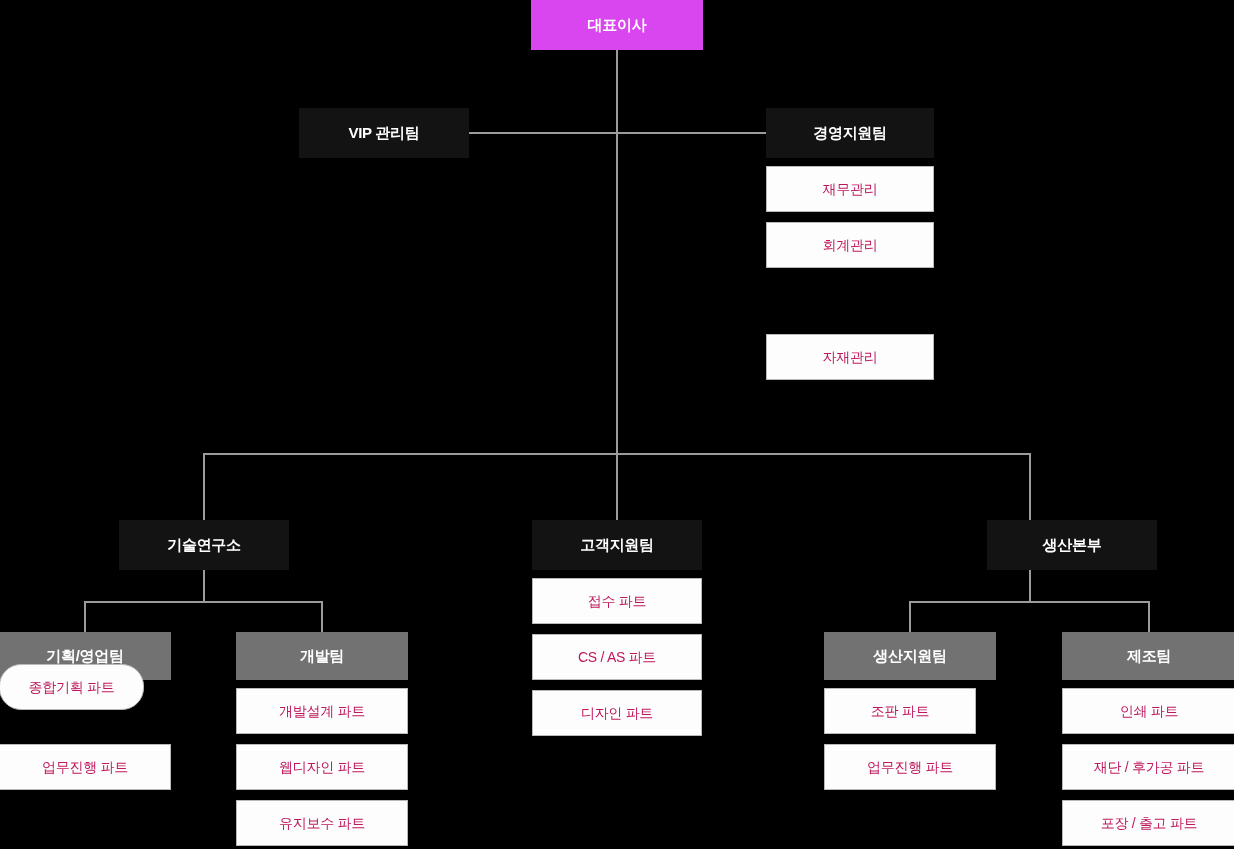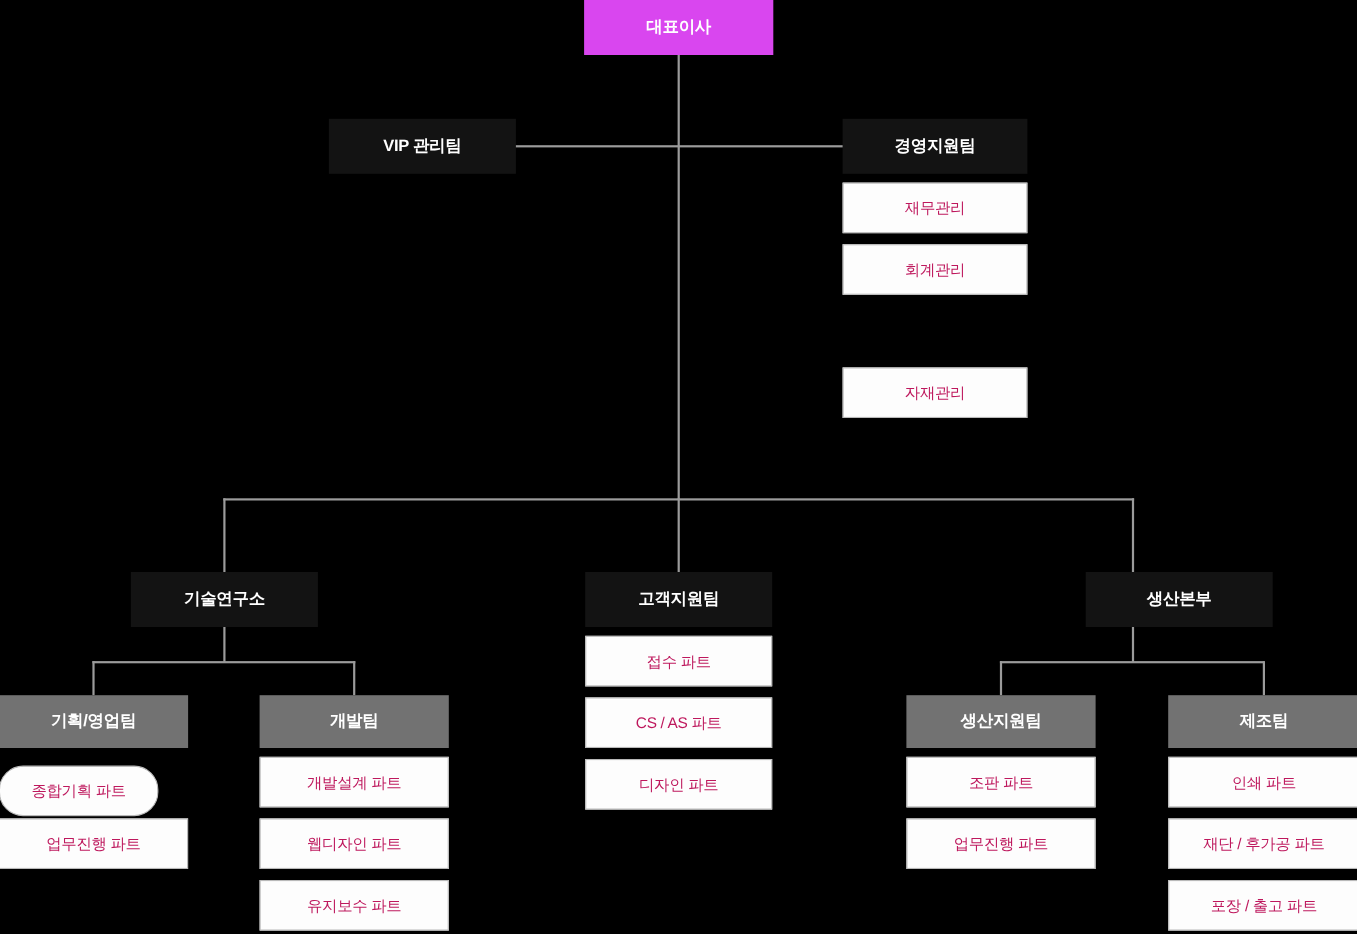--- a/index.html
+++ b/index.html
@@ -124,21 +124,21 @@
     <span>자재관리</span>
   </div>
 
   <div class="node dept" style="left:119px; top:520px; width:170px; height:50px;">
     <span>기술연구소</span>
   </div>
 
   <div class="node team" style="left:-1px; top:632px; width:172px; height:48px;">
     <span>기획/영업팀</span>
   </div>
-  <div class="node part" style="left:-1px; top:696px; width:145px; height:46px;border-radius:22px;">
+  <div class="node part" style="left:-1px; top:664px; width:145px; height:46px;border-radius:22px;">
     <span>종합기획 파트</span>
   </div>
   <div class="node part" style="left:-1px; top:744px; width:172px; height:46px;">
     <span>업무진행 파트</span>
   </div>
 
   <div class="node team" style="left:236px; top:632px; width:172px; height:48px;">
     <span>개발팀</span>
   </div>
   <div class="node part" style="left:236px; top:688px; width:172px; height:46px;">
@@ -164,21 +164,21 @@
     <span>디자인 파트</span>
   </div>
 
   <div class="node dept" style="left:945px; top:520px; width:170px; height:50px;margin-left:42px;">
     <span>생산본부</span>
   </div>
 
   <div class="node team" style="left:824px; top:632px; width:172px; height:48px;">
     <span>생산지원팀</span>
   </div>
-  <div class="node part" style="left:824px; top:688px; width:172px; height:46px;">
+  <div class="node part" style="left:824px; top:688px; width:152px; height:46px;">
     <span>조판 파트</span>
   </div>
   <div class="node part" style="left:824px; top:744px; width:172px; height:46px;">
     <span>업무진행 파트</span>
   </div>
 
   <div class="node team" style="left:1062px; top:632px; width:174px; height:48px;">
     <span>제조팀</span>
   </div>
   <div class="node part" style="left:1062px; top:688px; width:174px; height:46px;">

